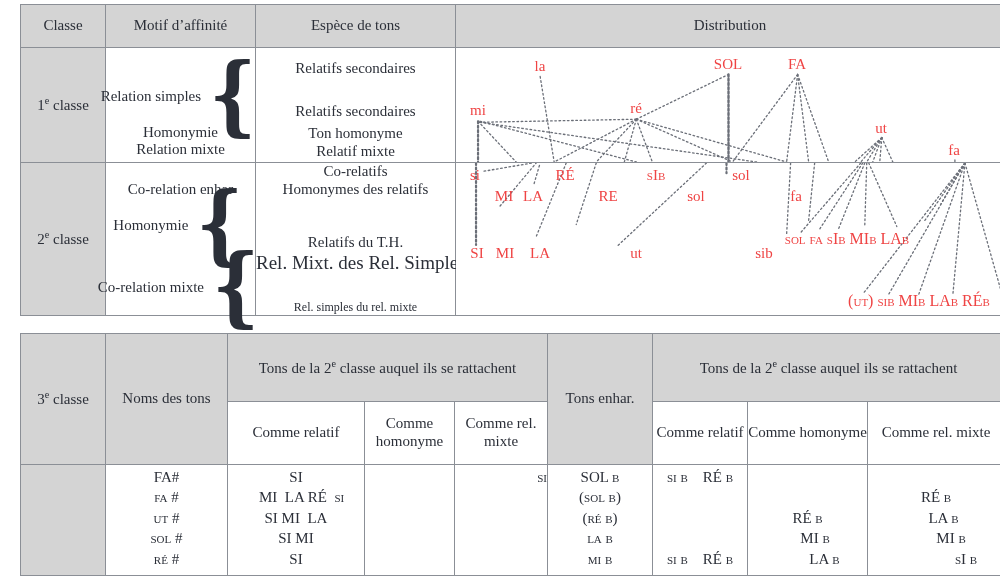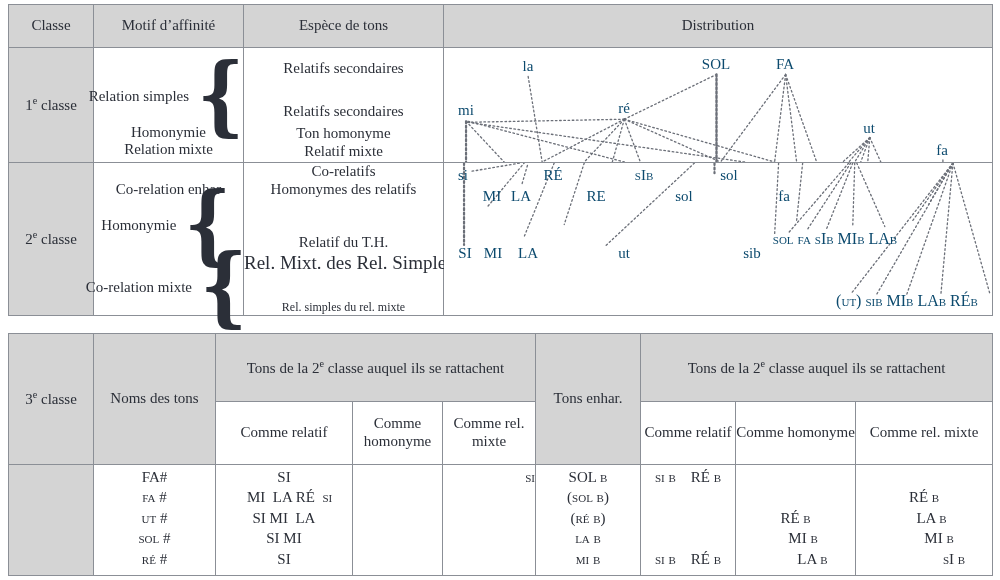--- a/index.html
+++ b/index.html
@@ -2,21 +2,21 @@
 <html><head>
 <meta charset="utf-8">
 <style>
   html,body{margin:0;padding:0;background:#ffffff;}
   body{
     font-family:"Liberation Serif", serif;
     color:#2b2f38;
     width:1000px;height:580px;
     position:relative;overflow:hidden;
   }
-  .page{position:absolute;left:0;top:0;width:820px;height:580px;}
+  .page{position:absolute;left:12px;top:0;width:820px;height:580px;}
 
   
   .tbl{position:absolute;border-collapse:collapse;table-layout:fixed;}
   .tbl td,.tbl th{
     border:1px solid #8b8f96;
     padding:0;vertical-align:middle;text-align:center;
     font-weight:normal;font-size:15px;line-height:1.18;
   }
   .hd{background:#d4d4d4;}
   .wh{background:#ffffff;}
@@ -41,21 +41,21 @@
   }
   .brace-tall{font-size:86px;}
   .row-flex{display:flex;align-items:center;justify-content:center;gap:4px;}
 
   
   .dist{position:relative;width:100%;height:100%;overflow:hidden;background:#fff;}
   .dist svg{position:absolute;left:0;top:0;width:100%;height:100%;}
   .tone{
     position:absolute;white-space:nowrap;
     font-size:15px;line-height:1;
-    color:#0c4a6e;
+    color:#ef4444;
     transform:translate(-50%,-50%);
   }
   .tone.sc{font-variant:small-caps;}
   .tone.sm{font-size:16px;}
 
   
   #t2{left:8px;top:333px;width:984px;height:243px;}
 
   .hdr-txt{font-size:15px;padding:3px 4px;}
   .sub-txt{font-size:15px;padding:3px 4px;}
@@ -188,21 +188,21 @@
             <span class="brace brace-tall" style="position:relative;top:-2px;">{</span>
           </span>
         </span>
       </td>
 
       <td class="wh cell-pad">
         <span class="stack">
           <span class="ln">Co-relatifs</span>
           <span class="ln">Homonymes des relatifs</span>
           <span class="ln" style="height:36px;"></span>
-          <span class="ln">Relatif du T.H.</span>
+          <span class="ln">Relatifs du T.H.</span>
           <span class="ln" style="font-size:19px">Rel. Mixt. des Rel. Simples</span>
           <span class="ln" style="height:26px;"></span>
           <span class="ln" style="font-size:12px">Rel. simples du rel. mixte</span>
         </span>
       </td>
 
       <td class="wh">
         <div class="dist" id="d2">
           <svg viewBox="0 0 547 148" preserveAspectRatio="none">
             <g stroke="#6b6f78" stroke-width="1.3" fill="none" stroke-dasharray="1.6 2.6" stroke-linecap="round">

